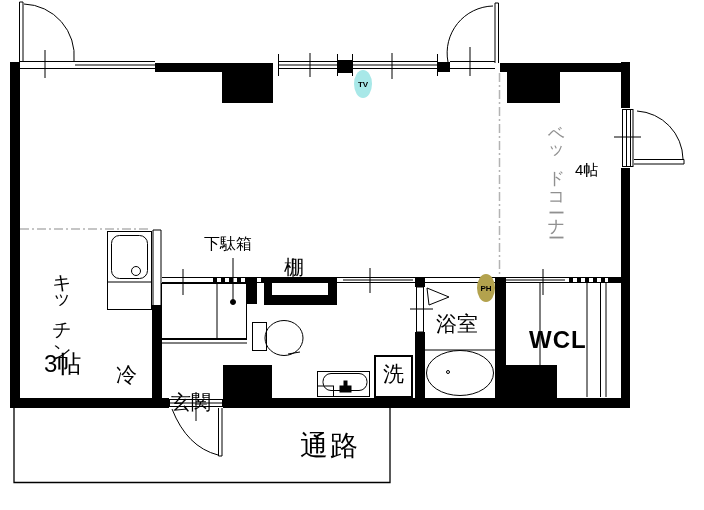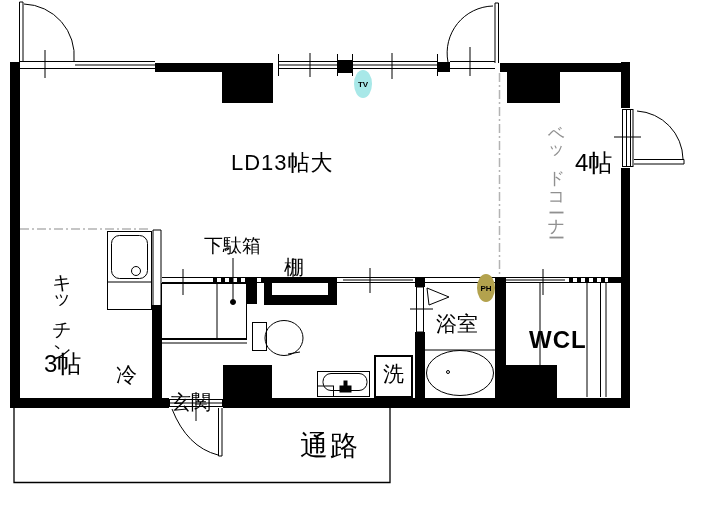--- a/index.html
+++ b/index.html
@@ -4,26 +4,26 @@
 <style>
   html,body{margin:0;padding:0;background:#fff;}
   #stage{
     position:relative;width:704px;height:510px;background:#ffffff;overflow:hidden;
     font-family:"Liberation Sans","DejaVu Sans",sans-serif;color:#000;
   }
   #plan-svg{position:absolute;left:0;top:0;}
   .lbl{position:absolute;white-space:nowrap;line-height:1;}
   .lbl-ld{left:231px;top:152px;font-size:22px;letter-spacing:1px;}
   .lbl-bed{left:548px;top:114px;font-size:17px;color:#909090;writing-mode:vertical-rl;letter-spacing:3px;}
-  .lbl-bedsize{left:575px;top:151px;font-size:24px;}
+  .lbl-bedsize{left:575px;top:162px;font-size:15px;}
   .lbl-kitchen{left:53px;top:261px;font-size:19px;writing-mode:vertical-rl;letter-spacing:2px;}
   .lbl-kitsize{left:44px;top:352px;font-size:24px;}
   .lbl-fridge{left:116px;top:364px;font-size:21px;}
   .lbl-genkan{left:171px;top:360px;font-size:20px;margin-top:32px;}
-  .lbl-geta{left:204px;top:236px;font-size:19px;}
+  .lbl-geta{left:204px;top:236px;font-size:16px;}
   .lbl-shelf{left:284px;top:257px;font-size:20px;}
   .lbl-bath{left:436px;top:313px;font-size:21px;}
   .lbl-washer{left:383px;top:363px;font-size:21px;}
   .lbl-wcl{left:529px;top:328px;font-size:24px;letter-spacing:1px;font-weight:bold;}
   .lbl-passage{left:300px;top:432px;font-size:28px;letter-spacing:2px;text-align:center;}
   .badge{
     position:absolute;width:18px;height:28px;border-radius:50%;
     display:flex;align-items:center;justify-content:center;
     font-size:8px;font-weight:bold;color:#000;
   }
@@ -212,21 +212,20 @@
     <g stroke="#000" stroke-width="1" fill="none">
       <line x1="540" y1="283" x2="540" y2="365"></line>
       <line x1="587" y1="283" x2="587" y2="397"></line>
       <line x1="600.5" y1="283" x2="600.5" y2="397"></line>
       <line x1="606" y1="283" x2="606" y2="397"></line>
     </g>
 
     <polyline points="14,408 14,482.5 390,482.5 390,408" fill="none" stroke="#000" stroke-width="1.3"></polyline>
   </svg>
 
-  <div class="lbl lbl-ld">LD13帖大</div>
   <div class="lbl lbl-bed">ベッドコーナー</div>
   <div class="lbl lbl-bedsize">4帖</div>
   <div class="lbl lbl-kitchen">キッチン</div>
   <div class="lbl lbl-kitsize">3帖</div>
   <div class="lbl lbl-fridge">冷</div>
   <div class="lbl lbl-genkan">玄関</div>
   <div class="lbl lbl-geta">下駄箱</div>
   <div class="lbl lbl-shelf">棚</div>
   <div class="lbl lbl-bath">浴室</div>
   <div class="lbl lbl-washer">洗</div>

